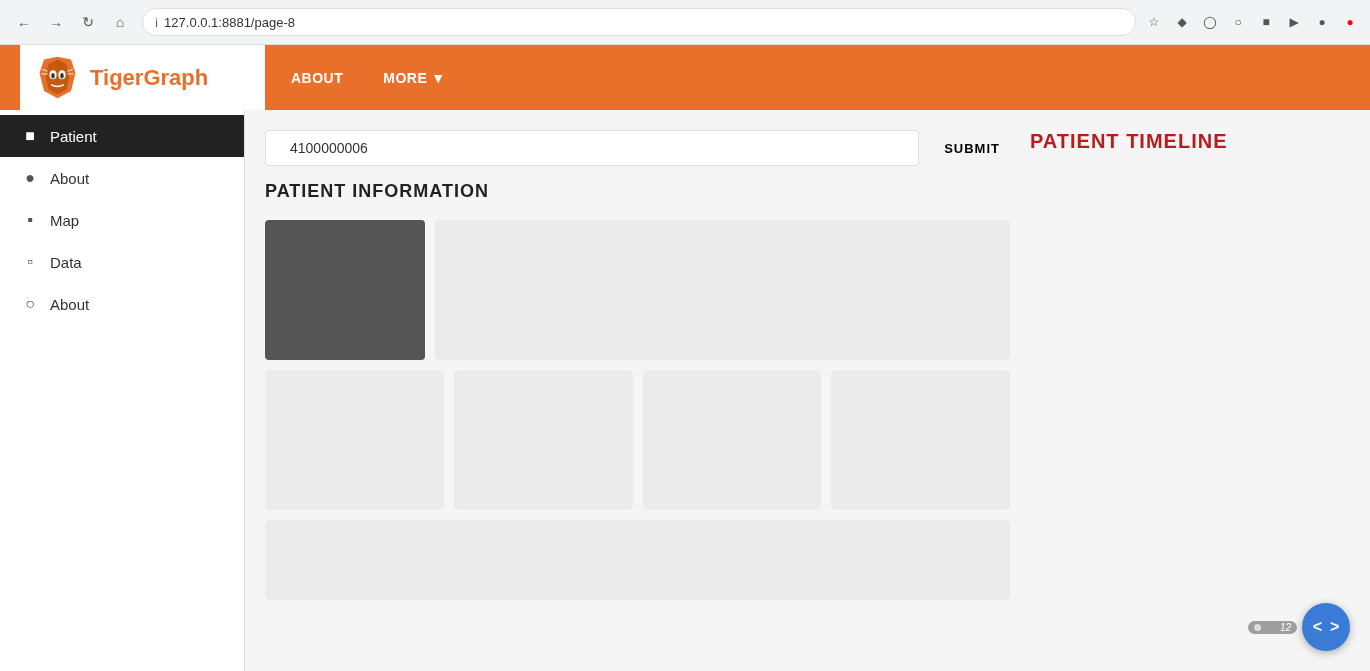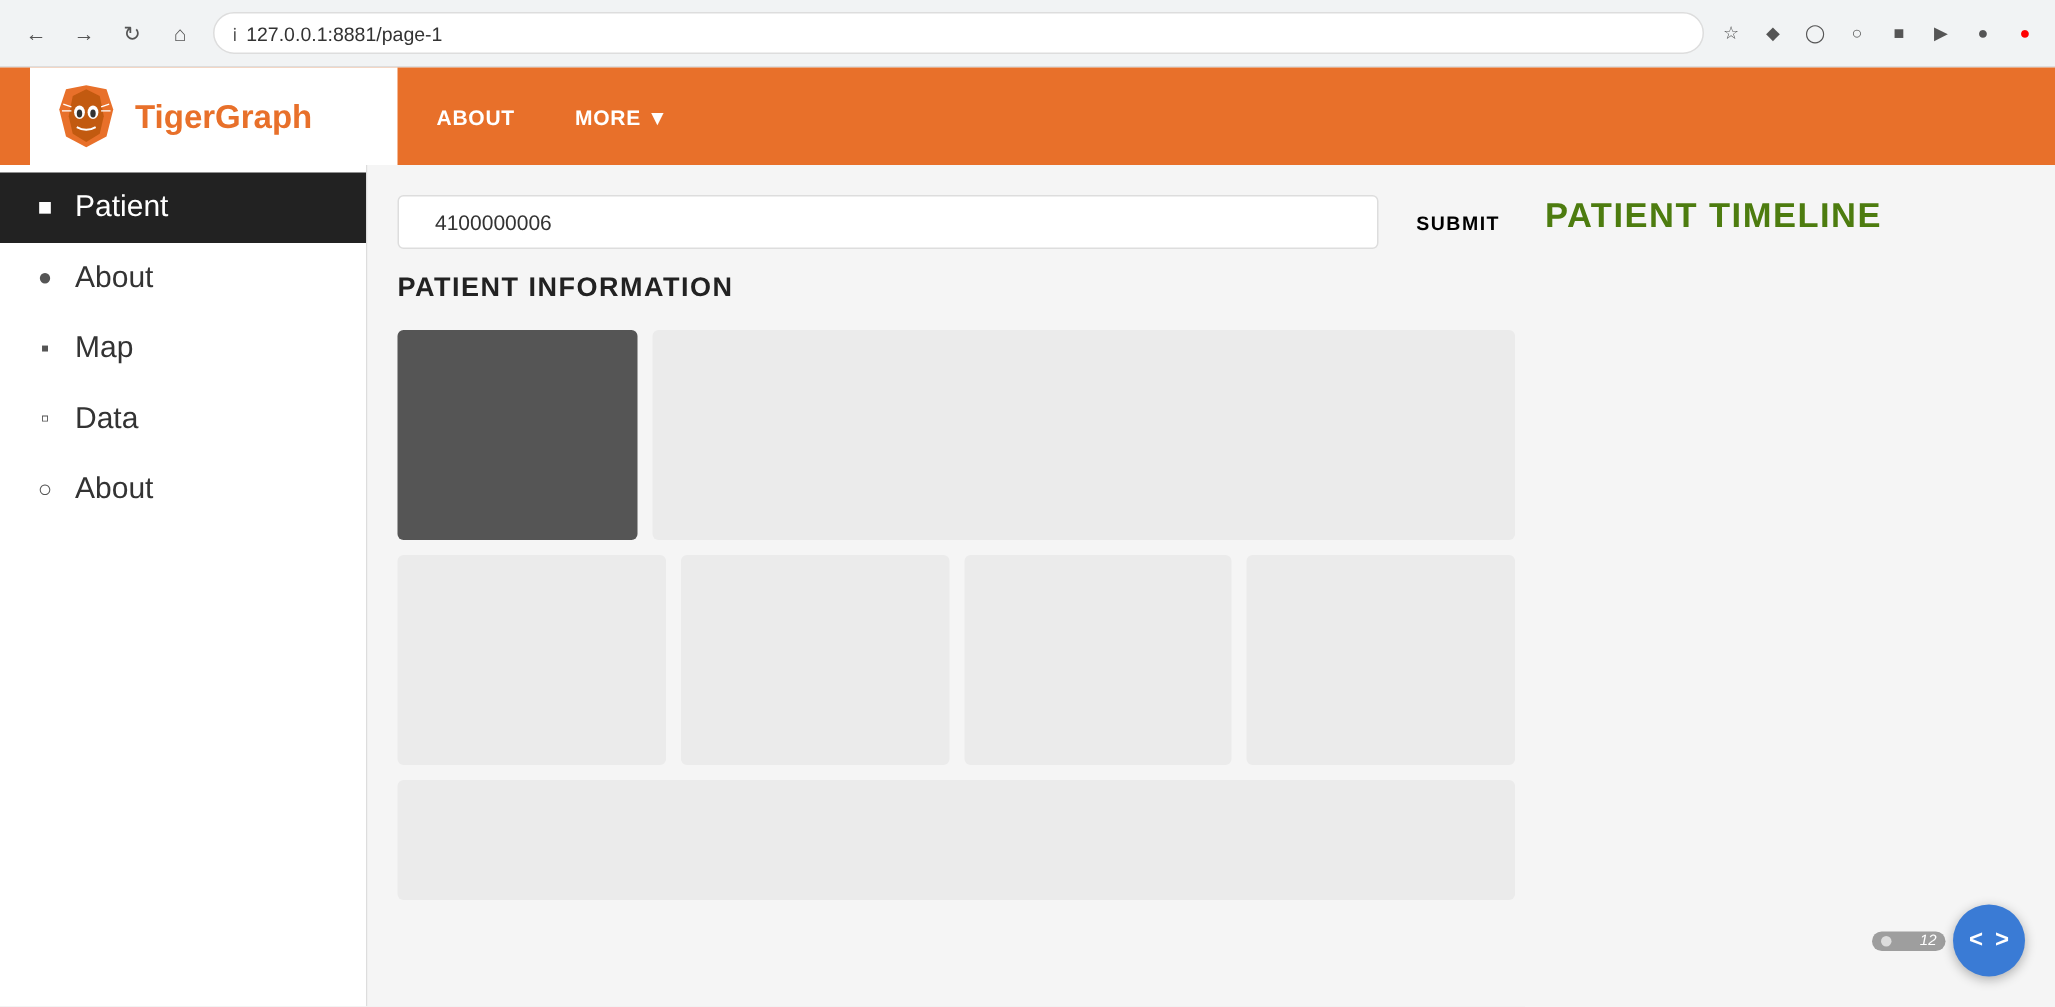--- a/index.html
+++ b/index.html
@@ -135,21 +135,21 @@
       background: #222;
       color: white;
     }
     .sidebar-item.active .sidebar-icon { color: white; }
     .sidebar-icon {
       font-size: 16px;
       width: 20px;
       text-align: center;
       color: #555;
     }
-    .sidebar-label { font-size: 20px; }
+    .sidebar-label { font-size: 15px; }
 
     
     .page-content {
       flex: 1;
       background: #f5f5f5;
       padding: 20px;
       overflow-y: auto;
       display: flex;
       gap: 20px;
     }
@@ -234,24 +234,24 @@
 
     .info-card-bottom {
       width: 100%;
       height: 80px;
       background: #ebebeb;
       border-radius: 4px;
     }
 
     
     .timeline-title {
-      font-size: 23px;
+      font-size: 20px;
       font-weight: bold;
       letter-spacing: 1px;
-      color: #4d7c0f;
+      color: #b91c1c;
       margin-bottom: 15px;
     }
 
     
     .nav-widget {
       position: fixed;
       bottom: 20px;
       right: 20px;
       display: flex;
       align-items: center;
@@ -305,21 +305,21 @@
 
 <div class="browser-chrome">
   <div class="nav-buttons">
     <button class="nav-btn">←</button>
     <button class="nav-btn">→</button>
     <button class="nav-btn">↻</button>
     <button class="nav-btn">⌂</button>
   </div>
   <div class="address-bar">
     <span class="address-lock">ℹ</span>
-    <span>127.0.0.1:8881/page-1</span>
+    <span>127.0.0.1:8881/page-8</span>
   </div>
   <div class="browser-actions">
     <div class="browser-icon">☆</div>
     <div class="browser-icon">◆</div>
     <div class="browser-icon">◯</div>
     <div class="browser-icon">○</div>
     <div class="browser-icon">■</div>
     <div class="browser-icon">▶</div>
     <div class="browser-icon">●</div>
     <div class="browser-icon" style="color:red;">●</div>

